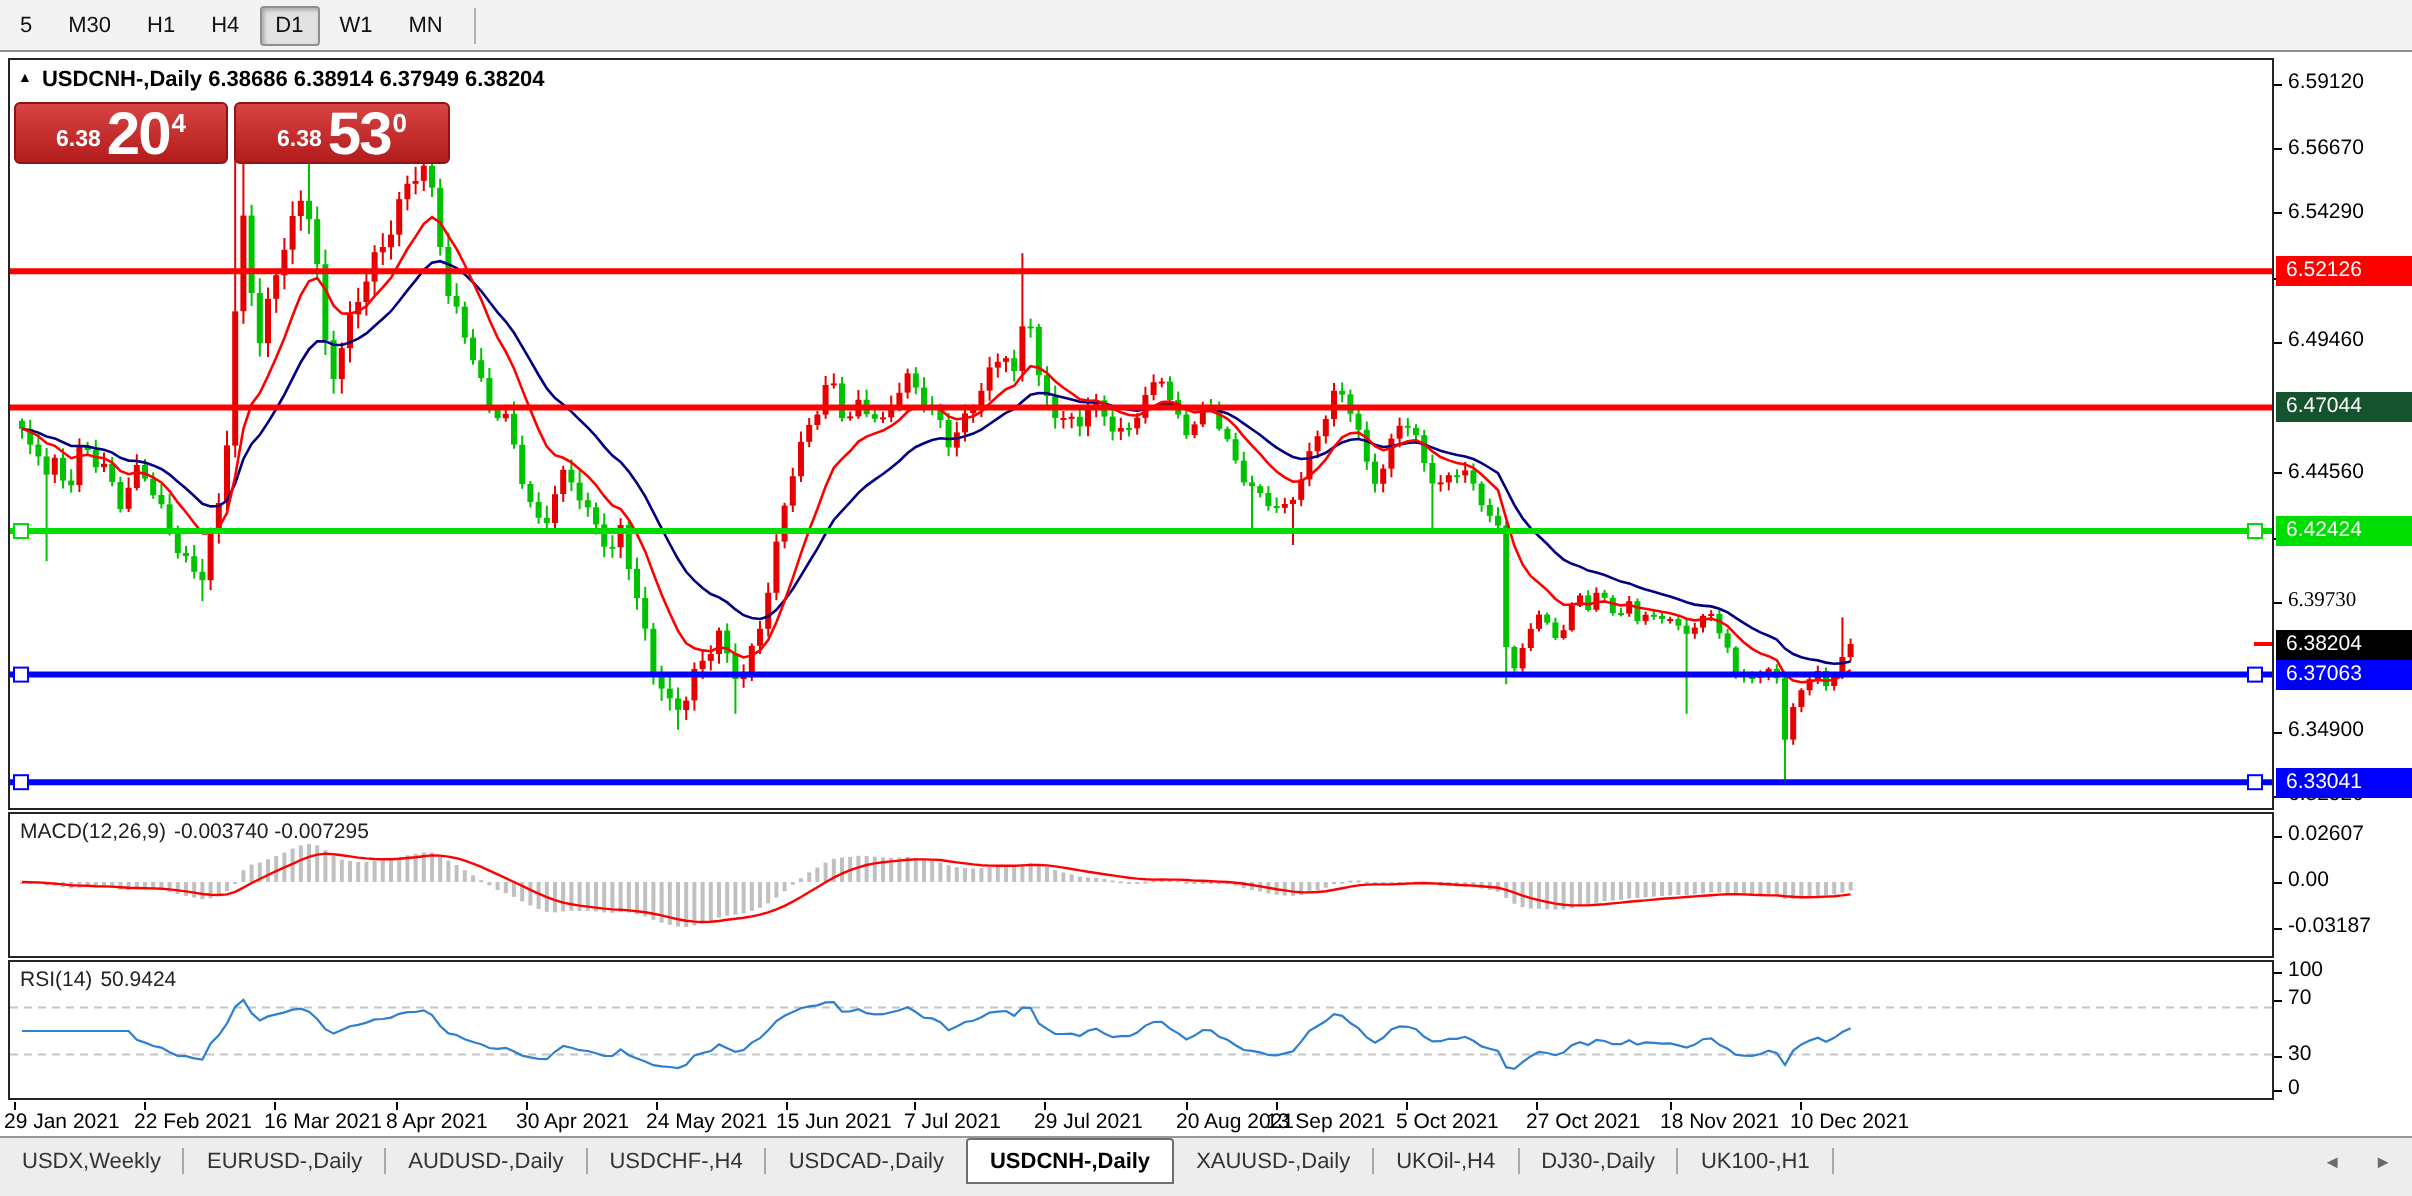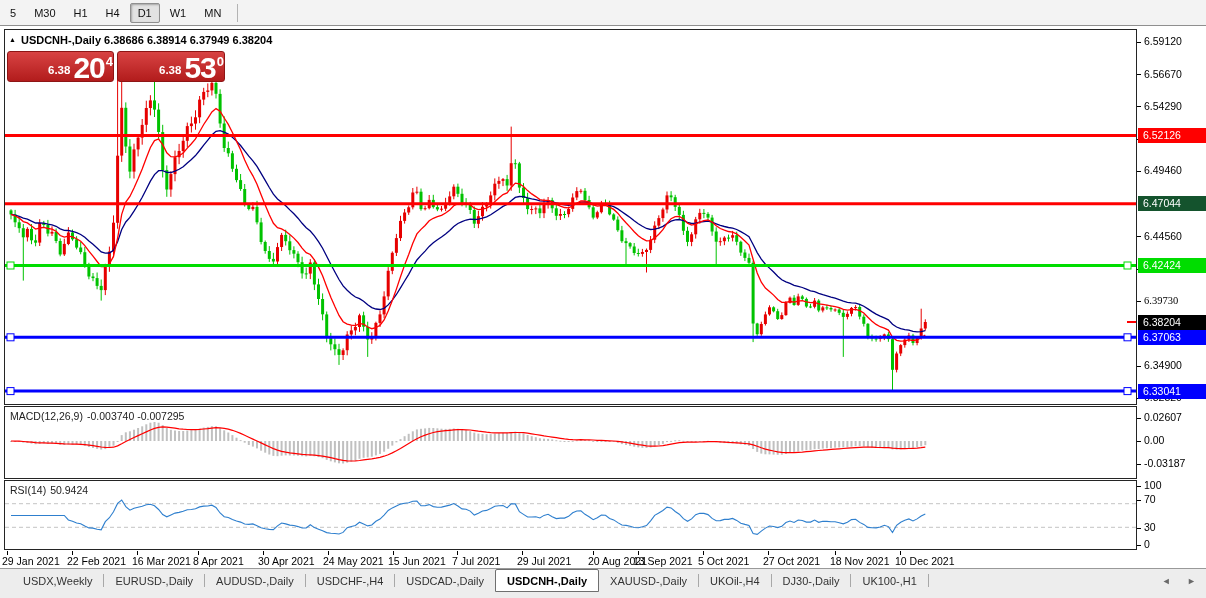--- a/index.html
+++ b/index.html
@@ -41,28 +41,28 @@
              box-shadow:inset 0 -2px 0 rgba(255,255,255,.5);box-sizing:border-box;}
   .btn-sell{width:42px;}
   .btn-buy{width:44px;margin-left:5px;}
   .spin{width:19px;background:linear-gradient(#fdfdfd,#d7d7d7);border:1px solid #92a8bf;color:#5c7491;
         font-size:7px;display:flex;align-items:center;justify-content:center;box-sizing:border-box;}
   .spin-down{margin-left:5px;}
   .vol{width:71px;height:20px;border:1px solid #7f9db9;border-left:none;border-right:none;text-align:right;
        font-size:12.5px;padding:0 5px 0 0;box-sizing:border-box;font-family:"Liberation Sans",sans-serif;}
   .t-row2{display:flex;margin-top:3px;}
   .price-box{width:107px;height:31px;background:linear-gradient(#d84343,#b21c1c);border:1px solid #8e1515;
-             border-radius:3px;color:#fff;display:flex;align-items:flex-end;justify-content:flex-end;box-sizing:border-box;}
+             border-radius:3px;color:#fff;display:flex;align-items:flex-end;justify-content:center;box-sizing:border-box;}
   .price-box.buy{width:108px;margin-left:3px;}
   .pb-prefix{font-size:11.5px;font-weight:bold;margin:0 3px 5px 0;}
   .pb-big{font-size:30px;font-weight:bold;line-height:26px;letter-spacing:-1px;}
   .pb-sup{font-size:13px;font-weight:bold;transform:translateY(-12px);margin-left:1px;}
   
   .tabbar{position:absolute;left:0;top:568px;width:1206px;height:30px;background:#ededed;border-top:1px solid #999;
-          display:flex;align-items:flex-start;padding-left:12px;box-sizing:border-box;}
+          display:flex;align-items:flex-start;padding-left:0;box-sizing:border-box;}
   .tab{font-size:11px;color:#333;padding:4px 11px;height:23px;display:flex;align-items:center;box-sizing:border-box;white-space:nowrap;}
   .tab.active{background:#fff;border:1px solid #6f6f6f;border-radius:2px 2px 0 0;font-weight:bold;color:#000;}
   .tab-sep{width:1px;height:13px;background:#a8a8a8;margin-top:5px;}
   .tab-arrows{position:absolute;right:10px;top:7px;color:#6a6a6a;font-size:9px;}
   .tab-arrows span{margin-left:14px;}
 </style>
 </head>
 <body>
 
 <div class="screen">

